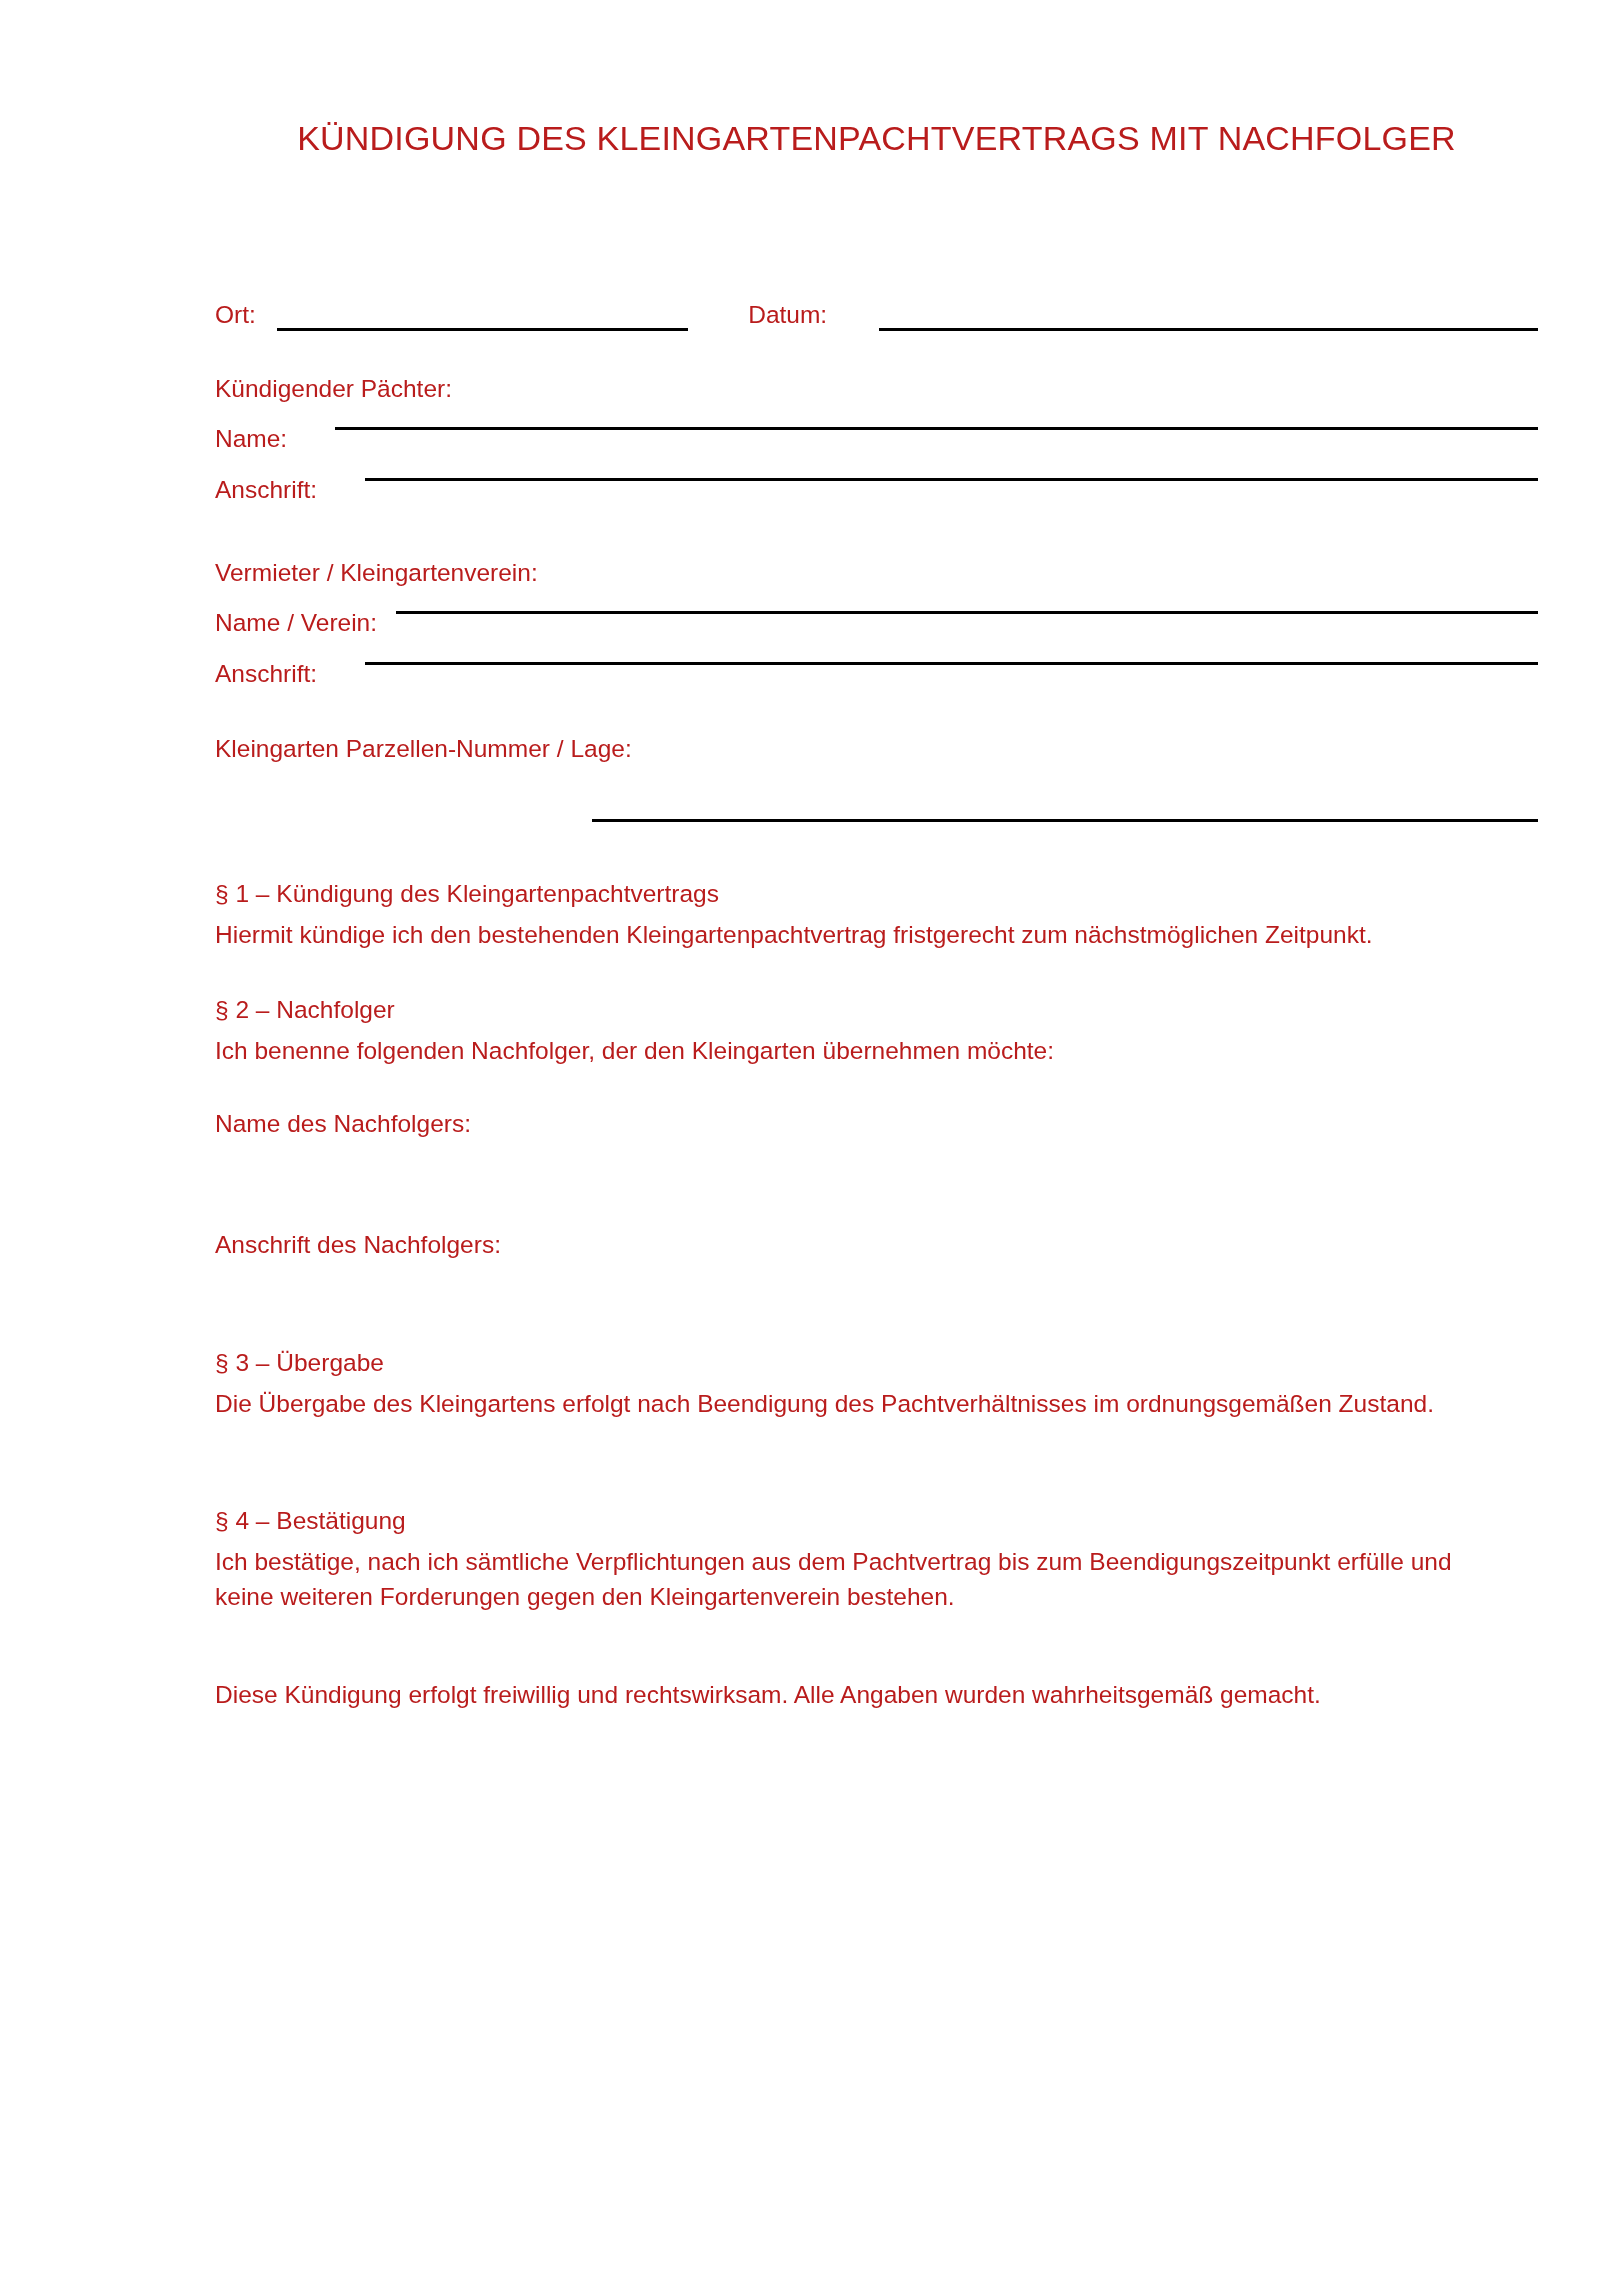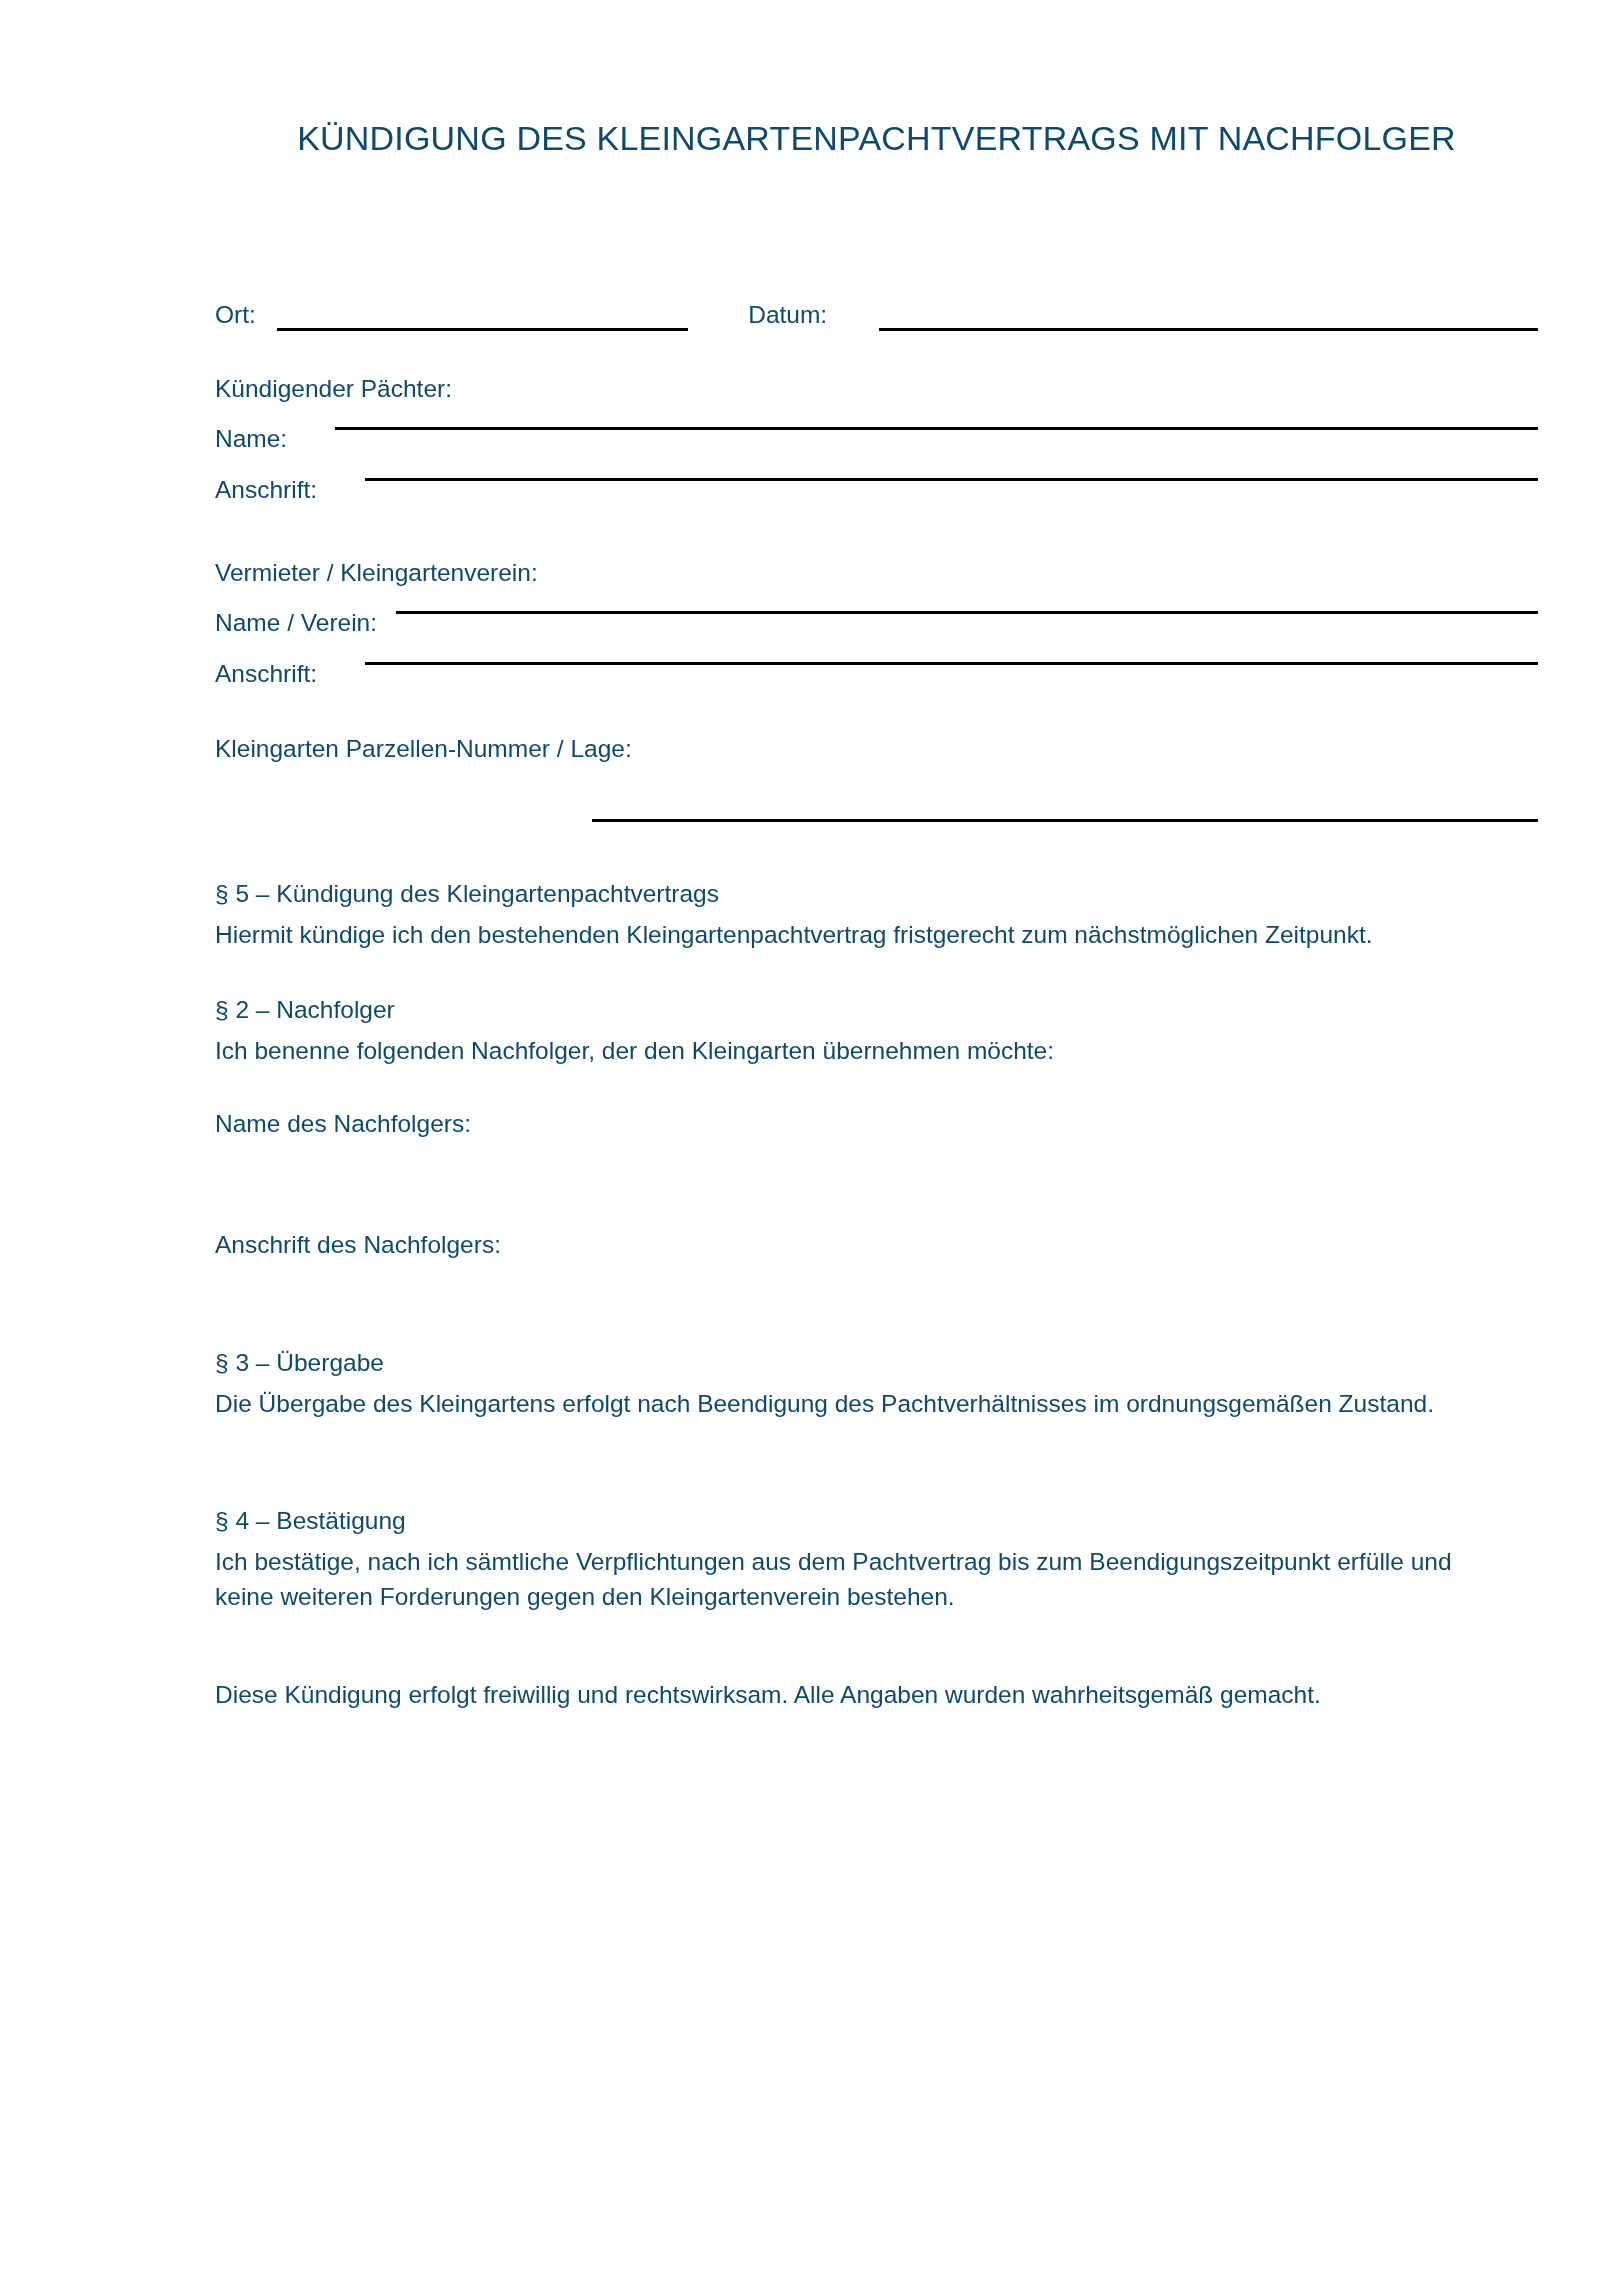--- a/index.html
+++ b/index.html
@@ -9,21 +9,21 @@
     background: #ffffff;
   }
 
   .page {
     position: relative;
     width: 1495px;
     height: 2293px;
     background: #ffffff;
     margin: 0 auto;
     font-family: "Liberation Sans", "DejaVu Sans", sans-serif;
-    color: #0c4a6e;
+    color: #b91c1c;
     overflow: hidden;
   }
 
   
   .content {
     position: absolute;
     left: 152px;
     top: 0;
     width: 1323px;
   }
@@ -153,21 +153,21 @@
     <div class="blk" id="blk-parzelle">
       <p class="label-only">Kleingarten Parzellen-Nummer / Lage:</p>
       <div style="height:57px;"></div>
       <div style="display:flex;">
         <span style="width:377px;"></span>
         <span style="width:946px;border-bottom:3.9px solid #000;height:0;"></span>
       </div>
     </div>
 
     <div class="blk" id="blk-s1">
-      <p class="section-head">§ 5 – Kündigung des Kleingartenpachtvertrags</p>
+      <p class="section-head">§ 1 – Kündigung des Kleingartenpachtvertrags</p>
       <div class="head-gap"></div>
       <p class="body-text">Hiermit kündige ich den bestehenden Kleingartenpachtvertrag fristgerecht zum nächstmöglichen Zeitpunkt.</p>
     </div>
 
     <div class="blk" id="blk-s2">
       <p class="section-head">§ 2 – Nachfolger</p>
       <div class="head-gap"></div>
       <p class="body-text">Ich benenne folgenden Nachfolger, der den Kleingarten übernehmen möchte:</p>
     </div>
 

